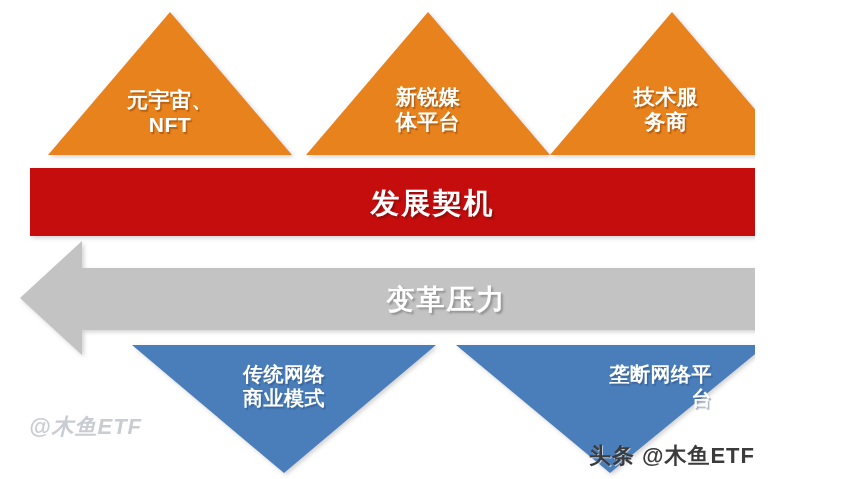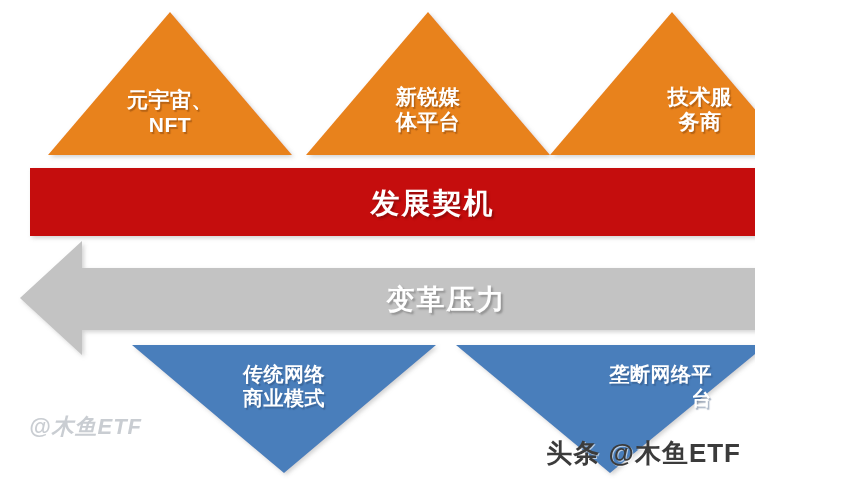--- a/index.html
+++ b/index.html
@@ -49,21 +49,21 @@
     text-shadow: 2px 2px 2px rgba(110,10,10,0.55);
   }
   .lbl-band-gray {
     font-size: 28px;
     letter-spacing: 2px;
     text-shadow: 2px 2px 2px rgba(130,130,130,0.75);
   }
   
   #tri-label-0 { left: 72px;  top: 88px;  width: 196px; }
   #tri-label-1 { left: 330px; top: 85px;  width: 196px; text-align: center; }
-  #tri-label-2 { left: 602px; top: 85px;  width: 196px; }
+  #tri-label-2 { left: 568px; top: 85px;  width: 196px; }
 
   #blue-label-0 { left: 184px; top: 363px; width: 200px; }
   #blue-label-1 { left: 512px; top: 363px; width: 200px; }
 
   #red-band-label  { left: 0px; top: 186px; width: 865px; }
   #gray-band-label { left: 0px; top: 283px; width: 865px; }
 
   .watermark {
     position: absolute;
     font-style: italic;
@@ -72,23 +72,23 @@
     pointer-events: none;
   }
   #watermark-left {
     left: 29px;
     top: 412px;
     font-size: 22px;
     letter-spacing: 1px;
     text-shadow: 1px 1px 0 rgba(255,255,255,0.9);
   }
   #watermark-bottom-right {
-    right: 14px;
+    right: 0;
     bottom: 8px;
-    font-size: 26px;
+    font-size: 22px;
     font-style: normal;
     color: #3b3b3b;
     letter-spacing: 1px;
     text-shadow: 1px 1px 0 rgba(255,255,255,0.6);
   }
 </style>
 </head>
 <body>
 
 <div id="stage" style="width: 755px; height: 479px; background: rgb(255, 255, 255);">

